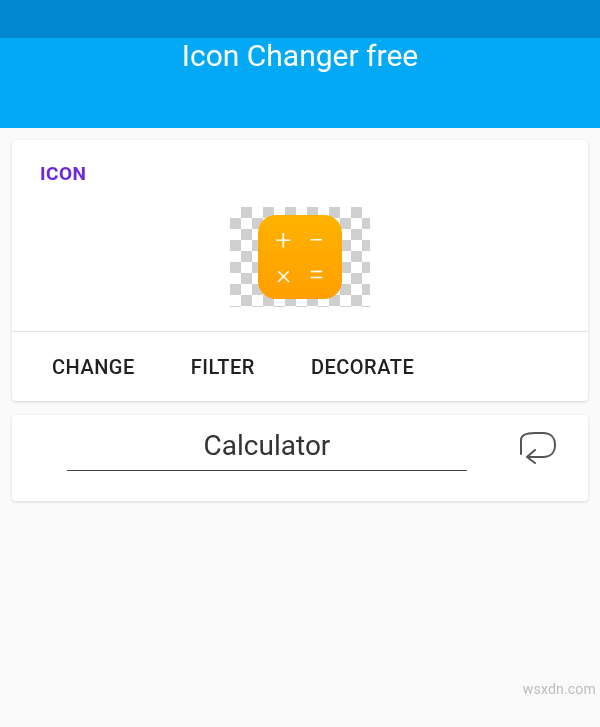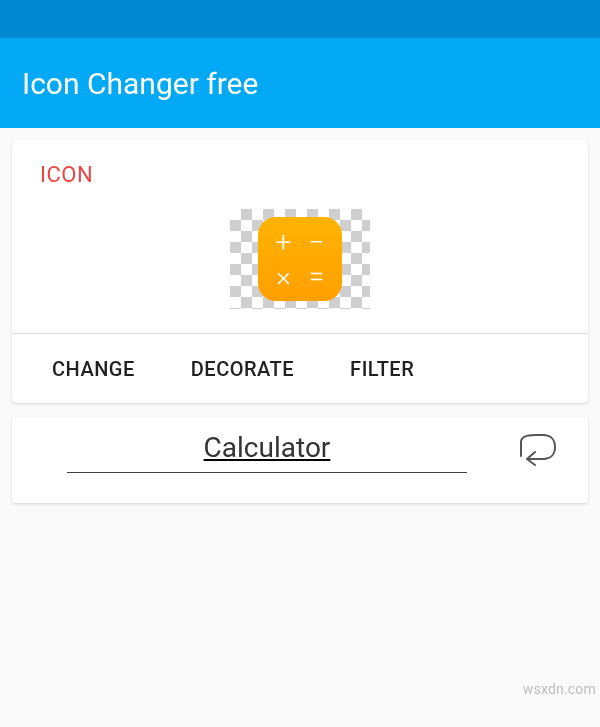--- a/index.html
+++ b/index.html
@@ -18,20 +18,21 @@
       height: 38px;
       background: #0288d1;
     }
     .app-bar {
       height: 90px;
       background: #03a9f4;
       display: flex;
       align-items: center;
       padding: 0 22px 0 22px;
       color: #ffffff;
+      flex-direction: column;
     }
     .app-title {
       flex: 1;
       font-size: 30px;
       font-weight: 400;
     }
     .ok-button {
       font-size: 24px;
       font-weight: 500;
       padding: 10px 8px 10px 28px;
@@ -42,23 +43,23 @@
     .content {
       padding: 12px;
     }
     .card {
       background: #ffffff;
       border-radius: 4px;
       box-shadow: 0 1px 3px rgba(0,0,0,0.15);
       margin-bottom: 14px;
     }
     .section-label {
-      color: #ef4444;
-      font-size: 22px;
-      font-weight: 400;
+      color: #6d28d9;
+      font-size: 19px;
+      font-weight: 700;
       letter-spacing: 0.5px;
       padding: 22px 28px 12px 28px;
     }
     .icon-preview-area {
       display: flex;
       justify-content: center;
       padding: 10px 0 24px 0;
     }
     .icon-preview {
       width: 140px;
@@ -110,21 +111,20 @@
       color: #212121;
       letter-spacing: 0.5px;
       padding: 0 28px;
       cursor: pointer;
     }
     .title-body {
       padding: 8px 28px 30px 28px;
       display: flex;
       align-items: flex-end;
       gap: 18px;
-      text-decoration: underline;
     }
     .title-input-wrap {
       flex: 1;
       display: flex;
       justify-content: center;
     }
     .title-input {
       width: 88%;
       border: none;
       border-bottom: 1.5px solid #424242;
@@ -174,22 +174,22 @@
           <div class="calc-cell">+</div>
           <div class="calc-cell">−</div>
           <div class="calc-cell">×</div>
           <div class="calc-cell">=</div>
         </div>
       </div>
     </div>
 
     <div class="tab-row">
       <div class="tab">CHANGE</div>
+      <div class="tab">FILTER</div>
       <div class="tab">DECORATE</div>
-      <div class="tab">FILTER</div>
     </div>
   </div>
 
   <div class="card">
     <div class="title-body">
       <div class="title-input-wrap">
         <input class="title-input" type="text" value="Calculator" style="">
       </div>
       <div class="undo-btn">
         <svg width="42" height="34" viewBox="0 0 42 34" fill="none" stroke="#555" stroke-width="2" stroke-linecap="round" stroke-linejoin="round">

